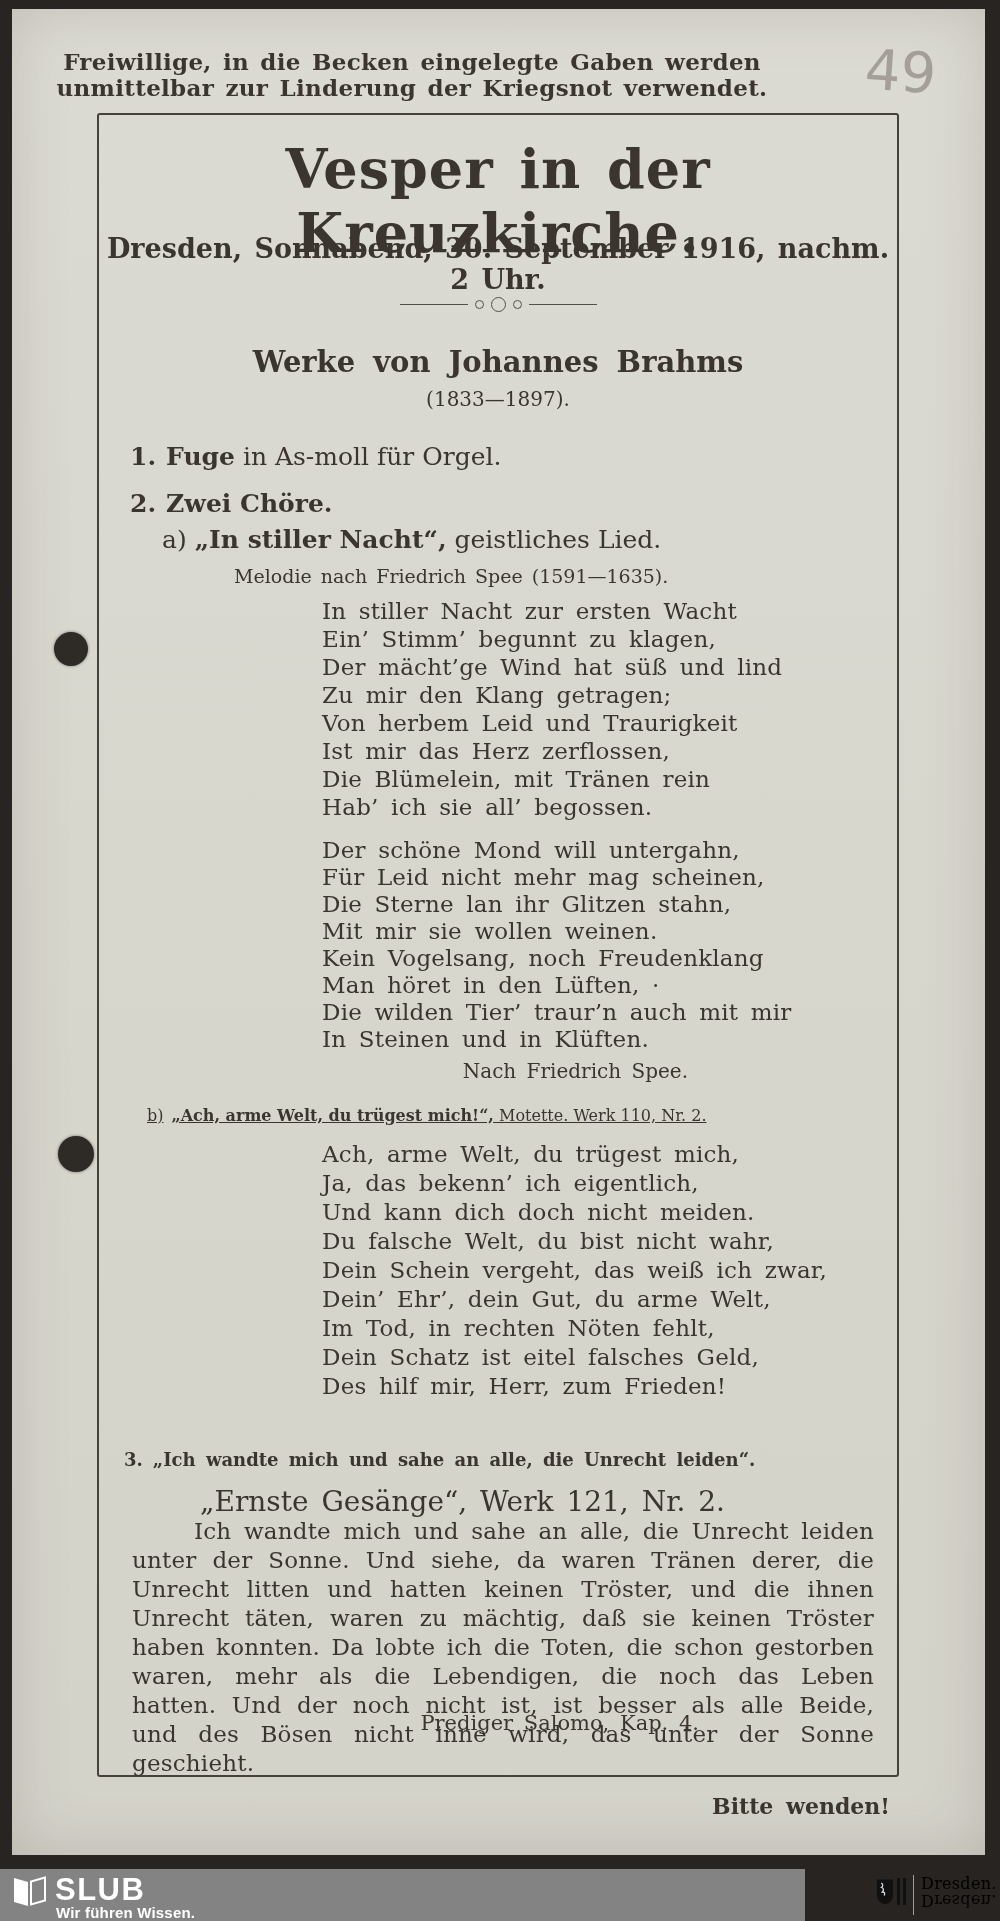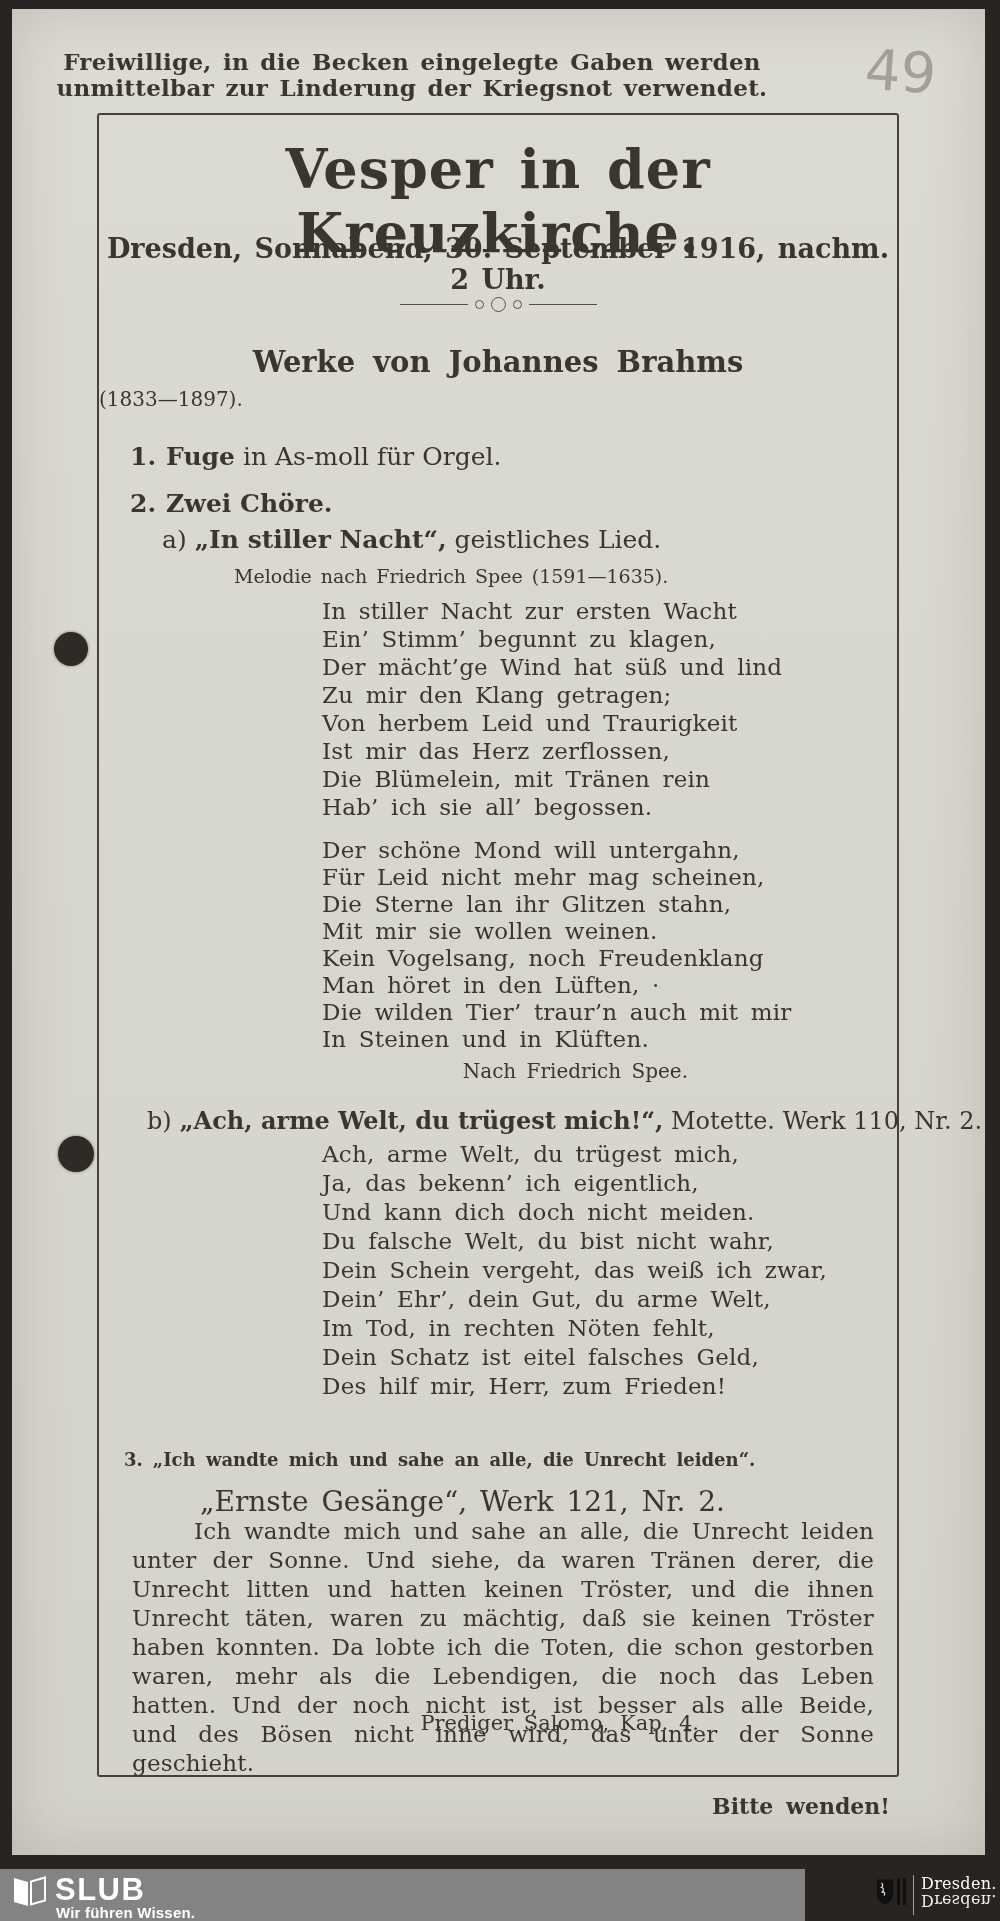--- a/index.html
+++ b/index.html
@@ -28,21 +28,21 @@
     border:2px solid #46423b;border-radius:3px;
   }
   .doc-title{left:0;top:22px;width:100%;text-align:center;font-size:54px;font-weight:bold;letter-spacing:1px;word-spacing:6px;}
   .date-line{left:0;top:118px;width:100%;text-align:center;font-size:27px;font-weight:bold;word-spacing:3px;}
   .ornament{left:0;top:182px;width:100%;display:flex;align-items:center;justify-content:center;gap:7px;}
   .orn-line{width:68px;height:0;border-top:1px solid #55514a;}
   .orn-dot{border:1.5px solid #55514a;border-radius:50%;background:transparent;}
   .orn-small{width:7px;height:7px;}
   .orn-big{width:13px;height:13px;}
   .composer-heading{left:0;top:230px;width:100%;text-align:center;font-size:29px;font-weight:bold;word-spacing:8px;}
-  .composer-years{left:0;top:272px;width:100%;text-align:left;font-size:20px;}
+  .composer-years{left:0;top:272px;width:100%;text-align:center;font-size:20px;}
   .prog-line{font-size:25px;white-space:nowrap;}
   .num{font-weight:bold;margin-right:10px;}
   .lead{font-weight:bold;}
   .sub-label{margin-right:8px;}
   .melody-note{font-size:19px;word-spacing:3px;}
   .verse-line{font-size:23px;word-spacing:5px;letter-spacing:.2px;white-space:nowrap;}
   .stanza-1 .verse-line{line-height:28px;}
   .stanza-2 .verse-line{line-height:27px;}
   .stanza-b .verse-line{line-height:29px;}
   .attribution{font-size:20px;word-spacing:4px;}
@@ -54,21 +54,21 @@
   .turn-note{font-weight:bold;font-size:22px;word-spacing:5px;}
   .hole{position:absolute;border-radius:50%;background:#2e2b27;box-shadow:0 0 3px rgba(0,0,0,.5);}
   .footer-bar{
     position:absolute;left:0;top:1869px;width:805px;height:52px;
     background:#838383;font-family:"Liberation Sans",sans-serif;color:#ffffff;
   }
   .slub-brand{position:absolute;left:55px;top:3px;font-size:31px;font-weight:bold;letter-spacing:1.5px;}
   .slub-slogan{position:absolute;left:56px;top:35px;font-size:15px;font-weight:bold;letter-spacing:.2px;}
   .book-icon{position:absolute;left:13px;top:6px;}
   .dresden-sep{position:absolute;left:913px;top:6px;width:1px;height:40px;background:#9e9e9e;}
-  .dresden-word{position:absolute;left:921px;font-family:"DejaVu Serif",serif;font-size:16px;color:#ffffff;letter-spacing:.3px;}
+  .dresden-word{position:absolute;left:921px;font-family:"DejaVu Serif",serif;font-size:16px;color:#000000;letter-spacing:.3px;}
   .dresden-normal{top:5px;}
   .dresden-mirror{top:22px;transform:scaleY(-1);opacity:.92;}
   .wappen{position:absolute;left:876px;top:9px;}
   .wappen-bar{position:absolute;top:9px;width:3px;height:27px;background:#101010;}
 </style>
 </head>
 <body>
 
 <div class="paper">
 
@@ -127,21 +127,21 @@
       <div class="verse-line">Die Sterne lan ihr Glitzen stahn,</div>
       <div class="verse-line">Mit mir sie wollen weinen.</div>
       <div class="verse-line">Kein Vogelsang, noch Freudenklang</div>
       <div class="verse-line">Man höret in den Lüften, ·</div>
       <div class="verse-line">Die wilden Tier’ traur’n auch mit mir</div>
       <div class="verse-line">In Steinen und in Klüften.</div>
     </div>
 
     <div class="abs attribution" style="right:209px;top:944px;">Nach Friedrich Spee.</div>
 
-    <div class="abs prog-line" style="left:48px;top:991px;font-size:24px;">
+    <div class="abs prog-line" style="left:48px;top:991px;font-size:16px;text-decoration:underline;">
       <span class="sub-label">b)</span><span class="lead">„Ach, arme Welt, du trügest mich!“,</span><span> Motette. Werk 110, Nr. 2.</span>
     </div>
 
     <div class="abs stanza-b" style="left:223px;top:1025px;">
       <div class="verse-line">Ach, arme Welt, du trügest mich,</div>
       <div class="verse-line">Ja, das bekenn’ ich eigentlich,</div>
       <div class="verse-line">Und kann dich doch nicht meiden.</div>
       <div class="verse-line">Du falsche Welt, du bist nicht wahr,</div>
       <div class="verse-line">Dein Schein vergeht, das weiß ich zwar,</div>
       <div class="verse-line">Dein’ Ehr’, dein Gut, du arme Welt,</div>

